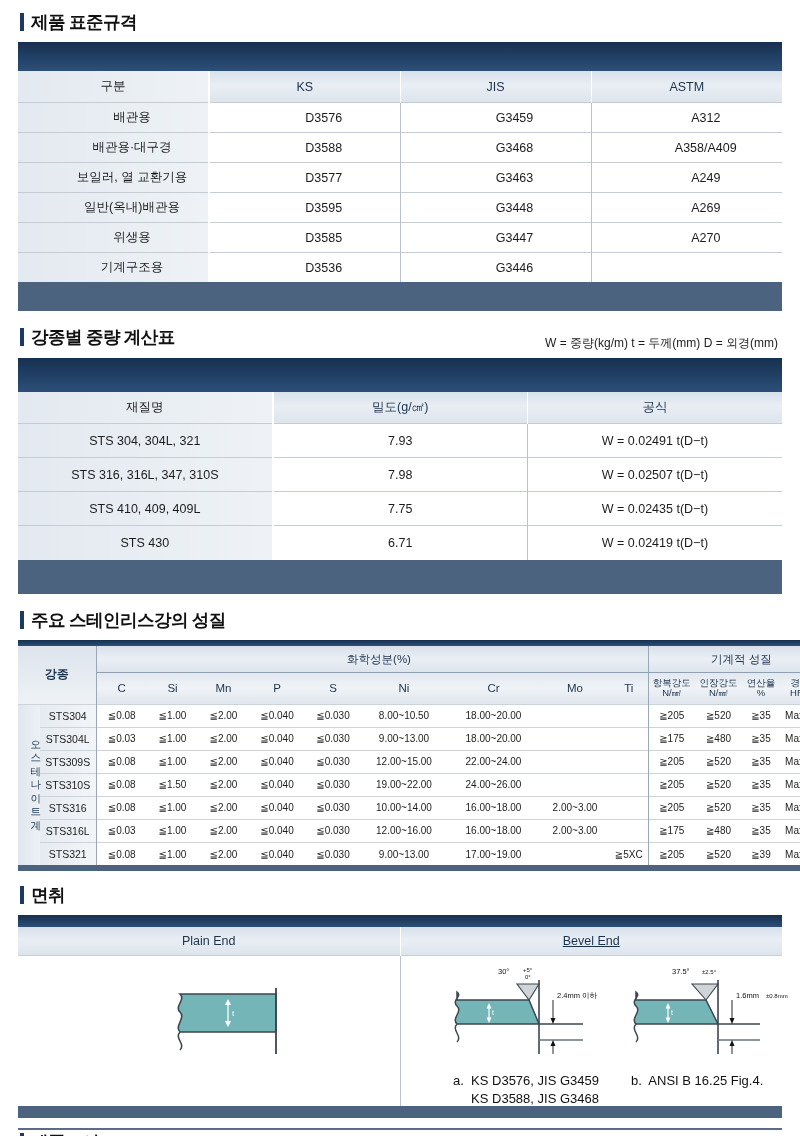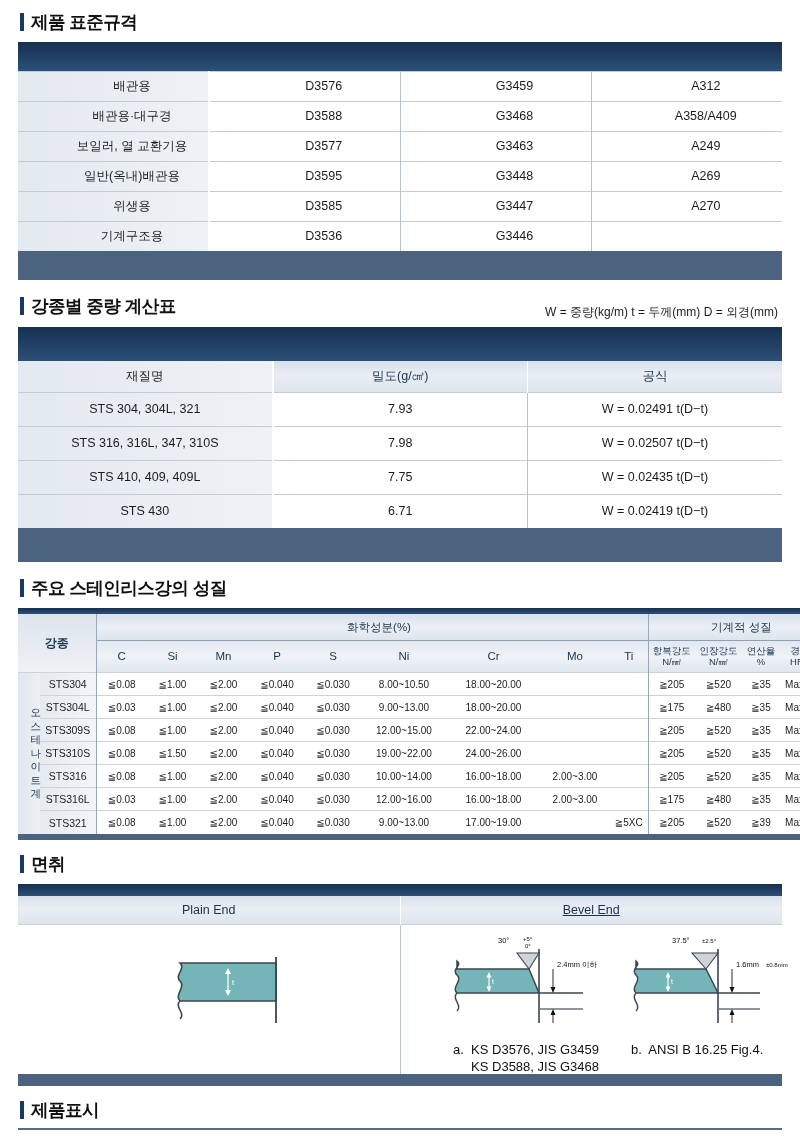--- a/index.html
+++ b/index.html
@@ -11,21 +11,21 @@
     color: #1a1a1a;
     position: relative;
     overflow: hidden;
   }
   .page { width:800px; height:1136px; padding: 10px 18px 0 18px; position:relative; }
 
   
   .sec-head {
     display:flex; align-items:center; gap:7px;
     font-size: 17.5px; font-weight: bold; letter-spacing:-0.5px;
-    color:#111; margin: 0 0 8px 2px;
+    color:#111; margin: 0 0 8px 2px; font-family: Liberation Serif, serif;
   }
   .sec-bar { width:4px; height:18px; background:#1b3a63; display:inline-block; }
 
   
   .tbl { width:100%; border-collapse: collapse; table-layout: fixed; }
   .tbl .topline { height:3px; background: linear-gradient(to bottom,#16304f,#2c4f79); }
   .thead-cell {
     background: linear-gradient(to bottom,#d8e0ea 0%, #e9eef4 45%, #dde4ec 100%);
     color:#19324e; font-size:12.5px; text-align:center; font-weight:normal;
     padding: 7px 2px; border-right:1px solid #ffffff;
@@ -97,20 +97,26 @@
   <div class="sec-head">
     <span class="sec-bar"></span>
     <span>제품 표준규격</span>
   </div>
 
   <table class="tbl" id="t1">
     <tbody>
         <tr>
           <td colspan="4" class="topline"></td>
         </tr>
+    <tr>
+      <th class="thead-cell firstcol" style="width:28%">구분</th>
+      <th class="thead-cell" style="width:24%">KS</th>
+      <th class="thead-cell" style="width:24%">JIS</th>
+      <th class="thead-cell" style="width:24%">ASTM</th>
+    </tr>
     <tr>
       <td class="firstcol rowline">배관용</td>
       <td class="rowline vsep">D3576</td>
       <td class="rowline vsep">G3459</td>
       <td class="rowline vsep">A312</td>
     </tr>
     <tr>
       <td class="firstcol rowline">배관용·대구경</td>
       <td class="rowline vsep">D3588</td>
       <td class="rowline vsep">G3468</td>

